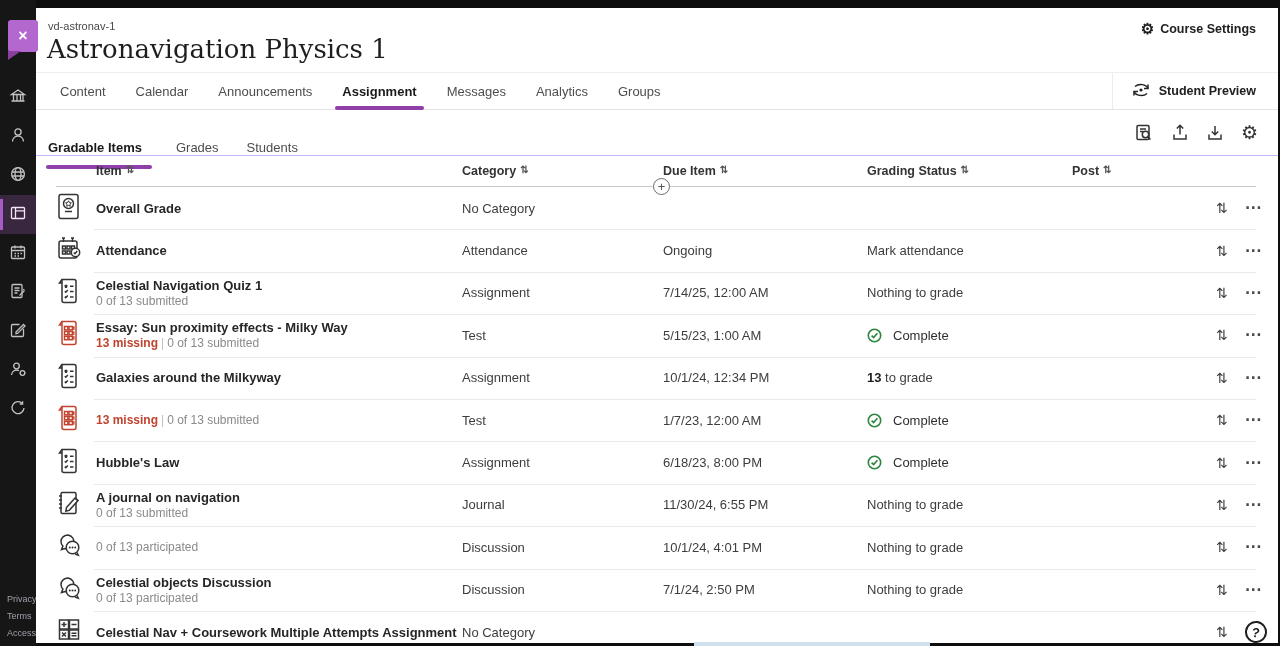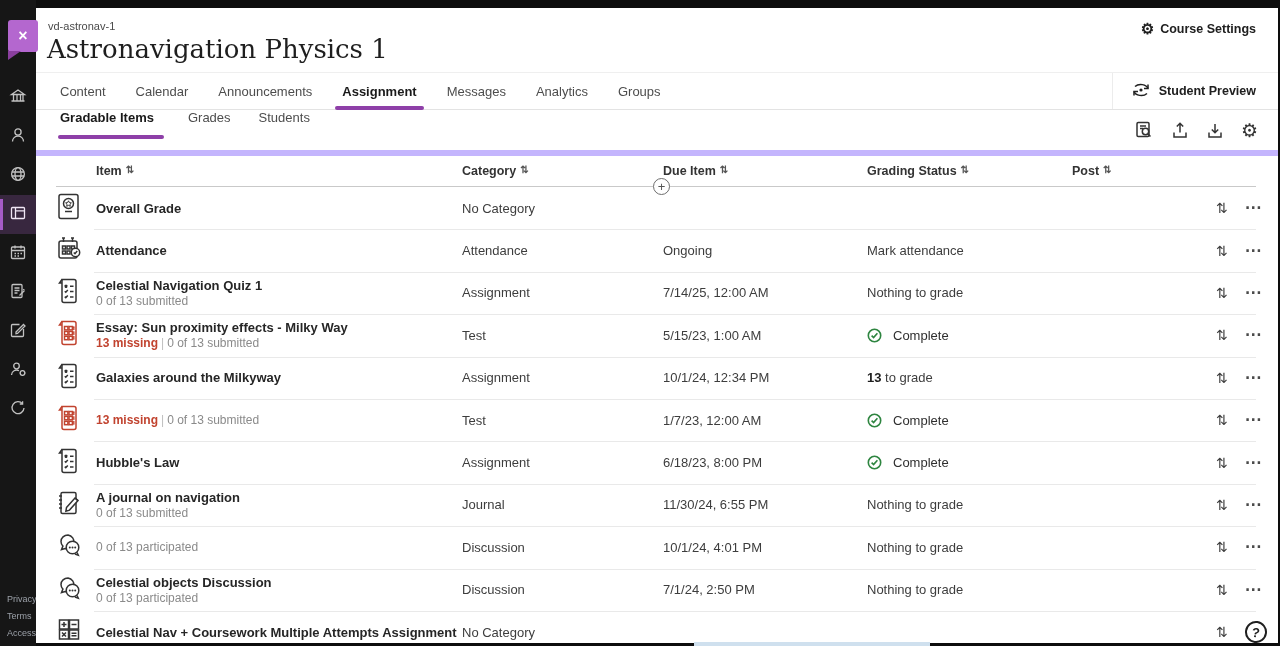--- a/index.html
+++ b/index.html
@@ -33,21 +33,21 @@
   .gear-glyph { font-size:15px; line-height:1; color:#202020; }
 
   
   .nav { position:relative; height:38px; border-top:1px solid #EFEFEF; border-bottom:1px solid #E3E3E3; display:flex; align-items:center; padding-left:9px; }
   .nav-tab { font-size:13px; color:#4D4D4D; padding:0 15px; height:100%; display:flex; align-items:center; position:relative; cursor:pointer; white-space:nowrap; }
   .nav-tab.active { color:#1A1A1A; font-weight:bold; }
   .nav-tab.active::after { content:""; position:absolute; left:8px; right:8px; bottom:-1px; height:4px; background:#8E3FA8; border-radius:2px; }
   .stu-prev { position:absolute; right:0; top:0; height:100%; display:flex; align-items:center; gap:8px; padding:0 22px 0 18px; border-left:1px solid #ECECEC; font-size:12.5px; font-weight:bold; color:#202020; cursor:pointer; background:#fff; }
 
   
-  .subnav { position:relative; height:46px; border-bottom:6px solid #c4b5fd; display:flex; align-items:flex-start; padding-left:24px; }
+  .subnav { position:relative; height:46px; border-bottom:1px solid #c4b5fd; display:flex; align-items:flex-end; padding-left:12px; }
   .sub-tab { font-size:13px; color:#4D4D4D; padding:0 14px; position:relative; cursor:pointer; }
   .sub-tab:first-child { padding-left:0; padding-right:20px; }
   .sub-tab.active { color:#1A1A1A; font-weight:bold; }
   .sub-tab.active::after { content:""; position:absolute; left:-2px; right:10px; bottom:-14px; height:4px; background:#8E3FA8; border-radius:2px; }
   .sub-icons { position:absolute; right:20px; top:0; height:100%; display:flex; align-items:center; gap:17px; }
   .sub-icons .ic { cursor:pointer; display:flex; align-items:center; }
   .sub-icons svg { stroke:#333; fill:none; stroke-width:1.5; }
   .sub-icons .gear-glyph { font-size:19px; color:#333; }
 
   

